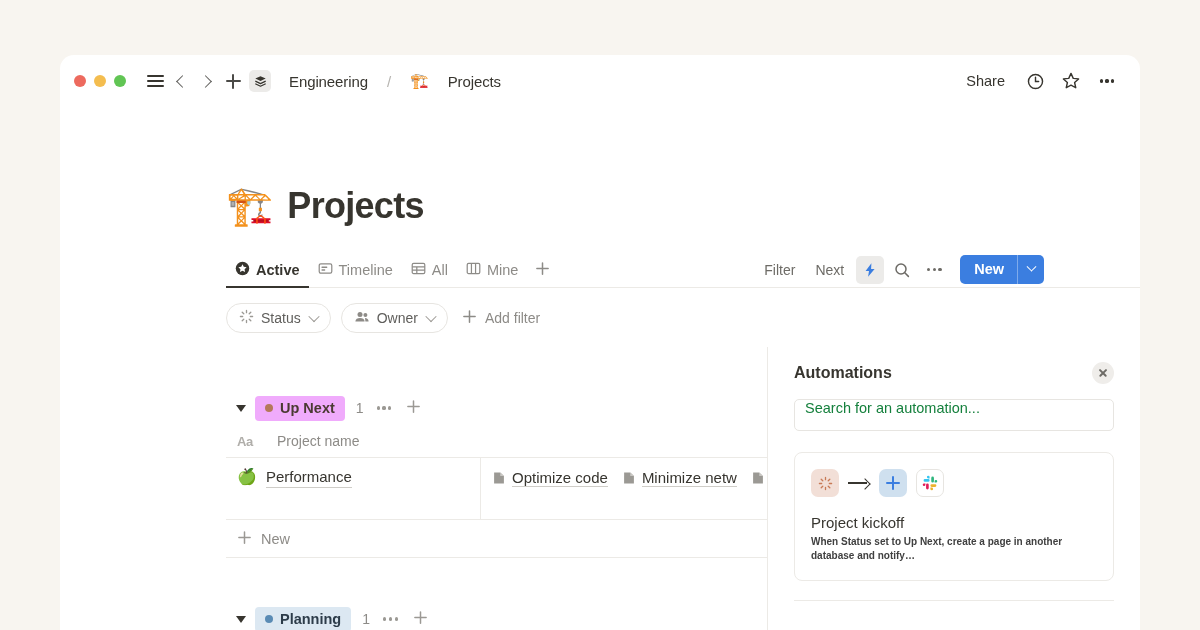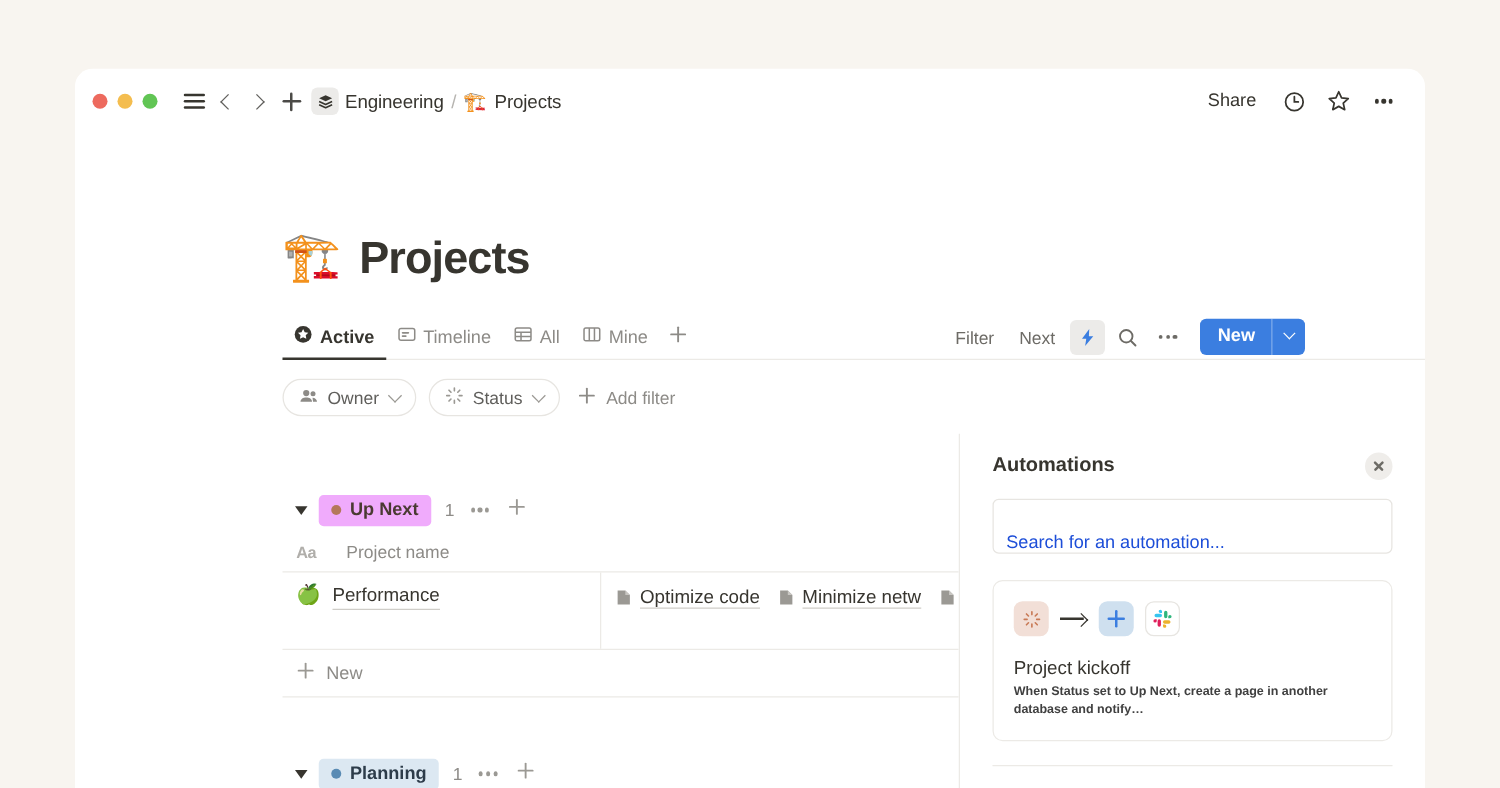--- a/index.html
+++ b/index.html
@@ -56,21 +56,21 @@
   .plus-glyph::before { left: 0; top: 6.6px; width: 15px; height: 1.8px; }
   .plus-glyph::after { top: 0; left: 6.6px; height: 15px; width: 1.8px; }
 
   .crumb-chip {
     width: 22px; height: 22px; border-radius: 5px;
     background: #ecebe9;
     display: flex; align-items: center; justify-content: center;
     margin: 0 5px 0 3px;
   }
   .breadcrumbs {
-    display: flex; align-items: center; gap: 0;
+    display: flex; align-items: center; gap: 13px;
     font-size: 15px; color: #37352f; letter-spacing: -0.1px;
   }
   .breadcrumbs a { color: #37352f; text-decoration: none; }
   .crumb-sep { color: #b6b4b0; margin: 0 6px; }
   .crumb-emoji { font-size: 15px; margin-right: 6px; }
 
   .tb-right {
     position: absolute; right: 18px; top: 0; height: 52px;
     display: flex; align-items: center; gap: 6px;
   }
@@ -264,23 +264,23 @@
   }
   .x-glyph { position: relative; width: 10px; height: 10px; }
   .x-glyph::before, .x-glyph::after {
     content: ""; position: absolute; left: 0; top: 4.2px;
     width: 10px; height: 1.6px; background: #6d6b66; border-radius: 1px;
   }
   .x-glyph::before { transform: rotate(45deg); }
   .x-glyph::after { transform: rotate(-45deg); }
 
   .search-box {
-    height: 44px; border: 1px solid #e7e5e1; border-radius: 5px;
-    display: flex; align-items: flex-end; padding: 0 10px;
-    font-size: 14.5px; color: #1d4ed8;
+    height: 32px; border: 1px solid #e7e5e1; border-radius: 5px;
+    display: flex; align-items: flex-start; padding: 0 10px;
+    font-size: 14.5px; color: #15803d;
   }
 
   .auto-card {
     margin-top: 21px;
     border: 1px solid #eceae6; border-radius: 8px;
     padding: 16px 16px 18px 16px;
   }
   .auto-icons { display: flex; align-items: center; gap: 9px; }
   .sq {
     width: 28px; height: 28px; border-radius: 7px;
@@ -468,41 +468,41 @@
           <div class="cv">
               <div class="cv-arrow"></div>
             </div>
         </div>
       </div>
     </div>
 
     <div class="filters">
       <div class="chip">
         <span>
+          <svg width="15" height="15" viewBox="0 0 16 16">
+            <g stroke="#9b9994" stroke-width="1.4" stroke-linecap="round">
+              <path d="M8 1.5v2.4M8 12.1v2.4M1.5 8h2.4M12.1 8h2.4"></path>
+              <path d="M3.4 3.4 5.1 5.1M10.9 10.9l1.7 1.7M12.6 3.4 10.9 5.1M5.1 10.9 3.4 12.6"></path>
+            </g>
+          </svg>
+        </span>
+        <span>Status</span>
+        <span class="cd"></span>
+      </div>
+
+      <div class="chip">
+        <span>
           <svg width="16" height="16" viewBox="0 0 16 16">
             <circle cx="6" cy="5.4" r="2.5" fill="#8d8b87"></circle>
             <circle cx="11.4" cy="5.9" r="2" fill="#8d8b87"></circle>
             <path d="M1.4 12.4c0-2.2 2.1-3.4 4.6-3.4s4.6 1.2 4.6 3.4z" fill="#8d8b87"></path>
             <path d="M11 9.1c2 .1 3.6 1.2 3.6 3.3h-3.2z" fill="#8d8b87"></path>
           </svg>
         </span>
         <span>Owner</span>
-        <span class="cd"></span>
-      </div>
-
-      <div class="chip">
-        <span>
-          <svg width="15" height="15" viewBox="0 0 16 16">
-            <g stroke="#9b9994" stroke-width="1.4" stroke-linecap="round">
-              <path d="M8 1.5v2.4M8 12.1v2.4M1.5 8h2.4M12.1 8h2.4"></path>
-              <path d="M3.4 3.4 5.1 5.1M10.9 10.9l1.7 1.7M12.6 3.4 10.9 5.1M5.1 10.9 3.4 12.6"></path>
-            </g>
-          </svg>
-        </span>
-        <span>Status</span>
         <span class="cd"></span>
       </div>
 
 
       <div class="addfilter">
         <span>
           <svg width="15" height="15" viewBox="0 0 16 16">
             <rect x="1.2" y="7.2" width="13.6" height="1.6" rx=".8" fill="#8d8b87"></rect>
             <rect x="7.2" y="1.2" width="1.6" height="13.6" rx=".8" fill="#8d8b87"></rect>
           </svg>

